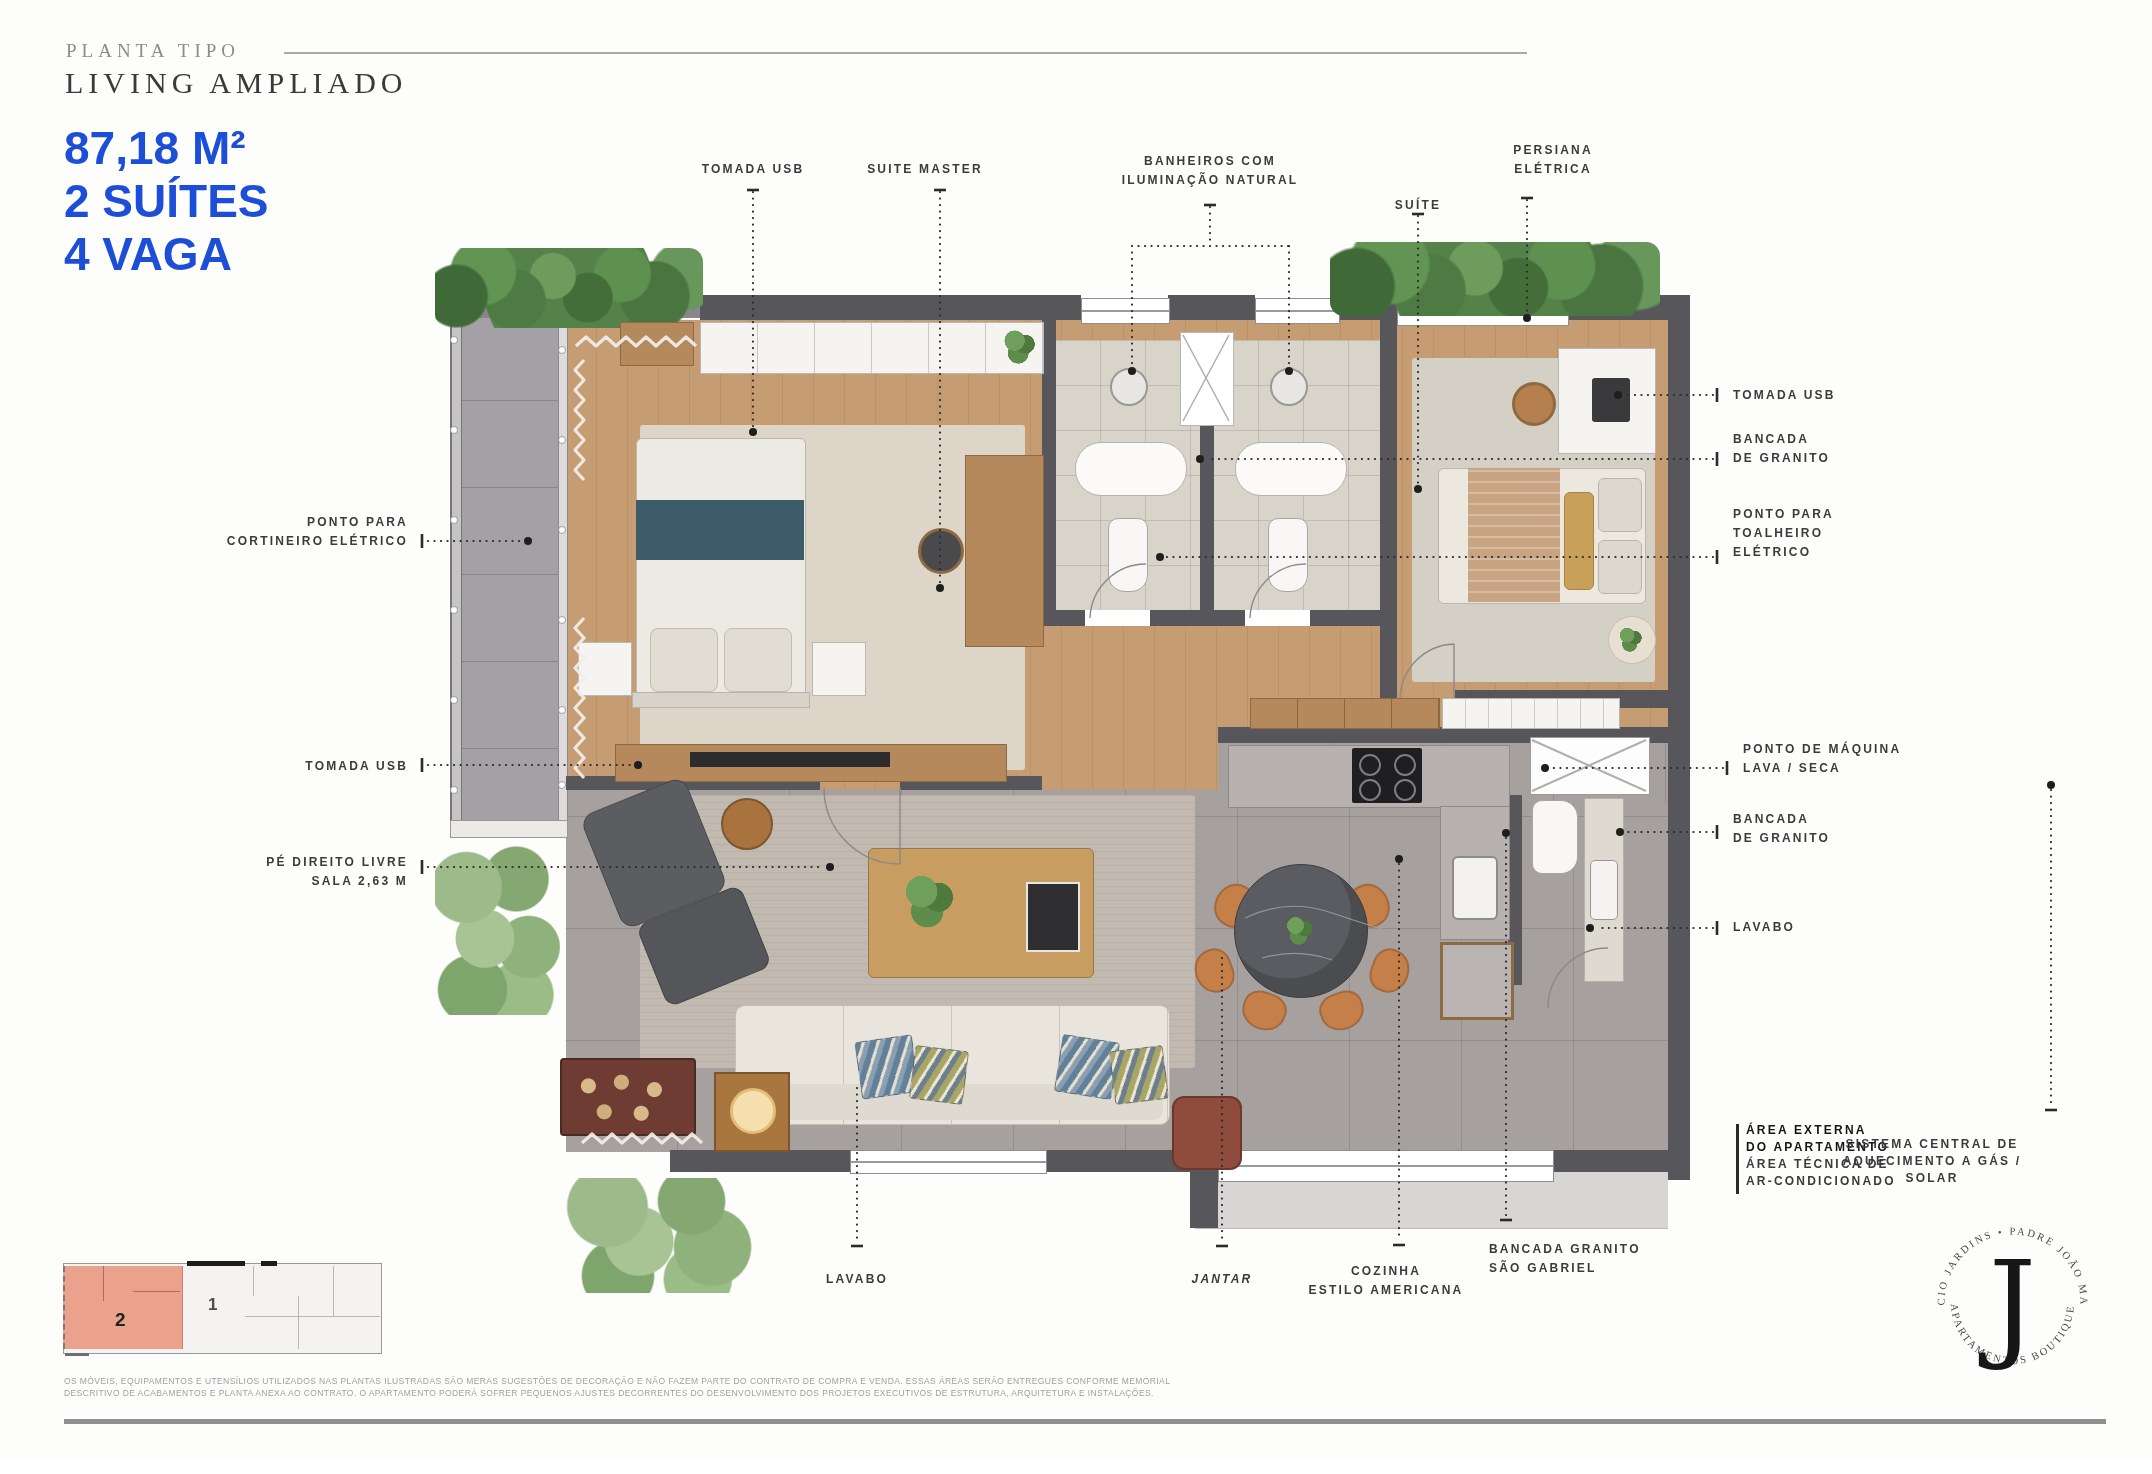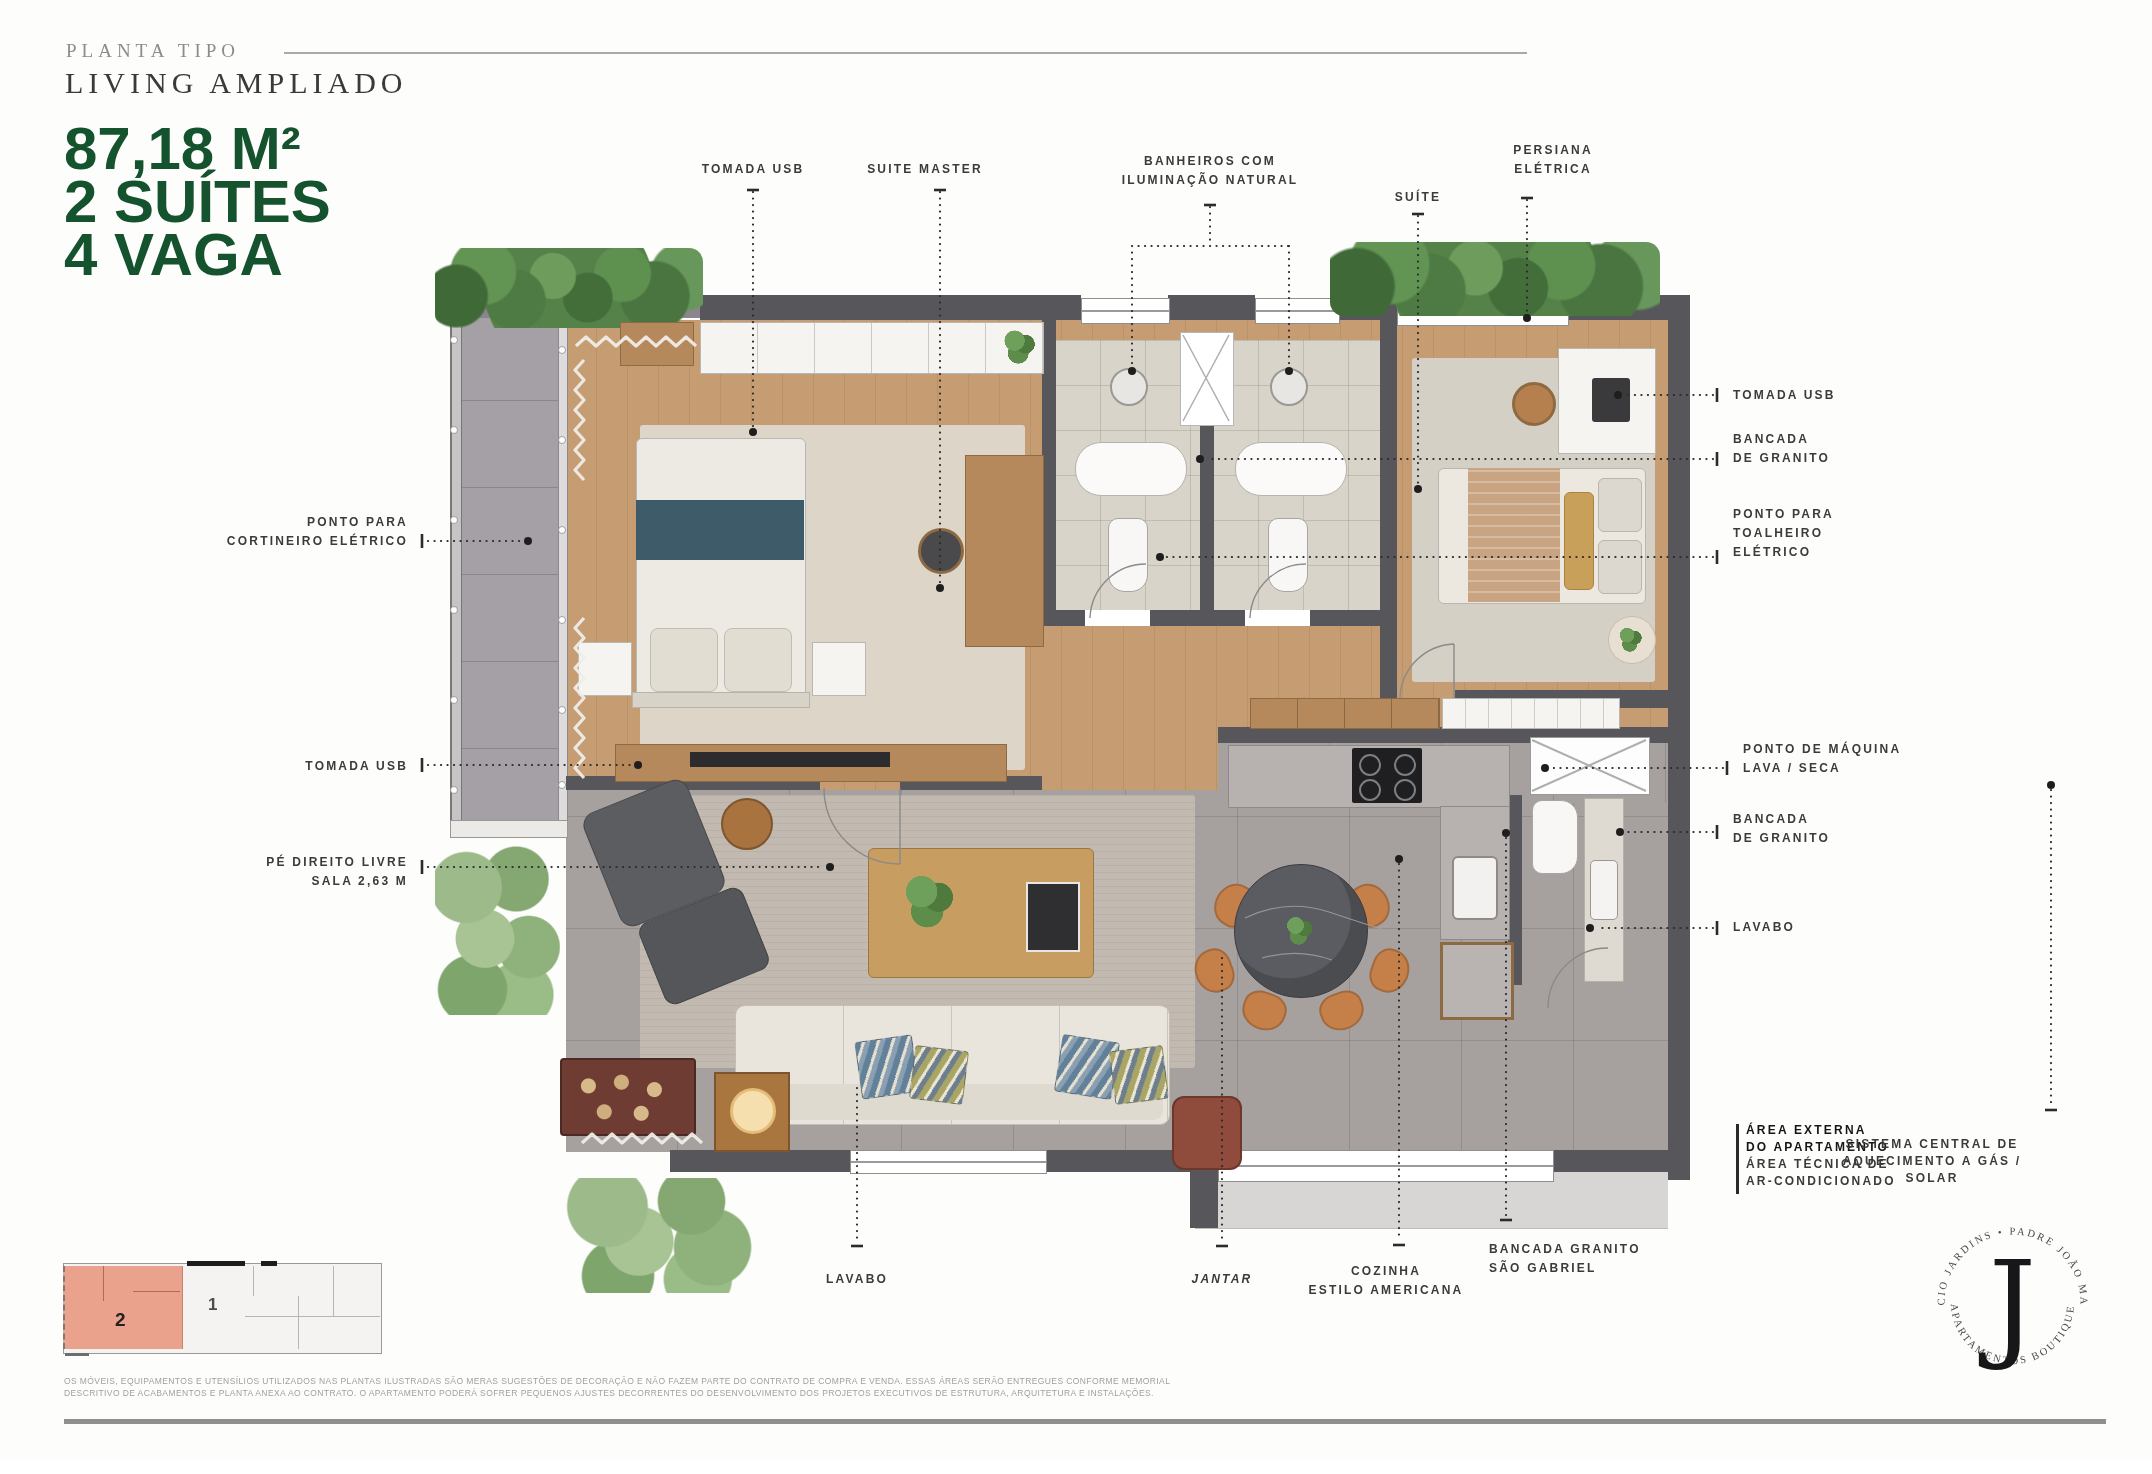--- a/index.html
+++ b/index.html
@@ -2,21 +2,21 @@
 <html><head>
 <meta charset="utf-8">
 <style>
   html,body{margin:0;padding:0;background:#fff;}
   #canvas{position:relative;width:2152px;height:1460px;background:#fdfdfc;overflow:hidden;
           font-family:"Liberation Sans",sans-serif;}
   .abs{position:absolute;}
   
   .eyebrow{font-family:"Liberation Serif",serif;font-size:19px;letter-spacing:5px;color:#8c8c8c;}
   .title{font-family:"Liberation Serif",serif;font-size:30px;letter-spacing:5px;color:#3a3a3a;}
-  .stats{font-size:60px;line-height:53px;font-weight:700;color:#14532d;letter-spacing:0;}
+  .stats{font-size:46px;line-height:53px;font-weight:700;color:#1d4ed8;letter-spacing:0;}
   .hline{background:#a9a9a9;height:2px;}
   
   .lbl{position:absolute;font-size:12px;line-height:19px;font-weight:700;letter-spacing:2.2px;
        color:#3b3b3b;white-space:pre-line;}
   .lbl.c{transform:translateX(-50%);text-align:center;}
   .lbl.r{transform:translateX(-100%);text-align:right;}
   .lbl.bold{color:#151515;font-weight:800;}
   
   .wall{position:absolute;background:#57575b;}
   .window{position:absolute;background:#fff;border:1.5px solid #8f8f8f;
@@ -301,21 +301,21 @@
       <path class="tick" d="M1500,1220 H1512"></path>
     <circle class="end-dot" cx="2051" cy="785" r="4"></circle>
       <path class="dotline" d="M2051,790 V1106"></path>
       <path class="tick" d="M2045,1110 H2057"></path>
   </svg>
 
   <div class="lbl c" style="left:753px;top:160px;">TOMADA USB</div>
   <div class="lbl c" style="left:925px;top:160px;">SUITE MASTER</div>
   <div class="lbl c" style="left:1210px;top:152px;">BANHEIROS COM
 ILUMINAÇÃO NATURAL</div>
-  <div class="lbl c" style="left:1418px;top:188px;text-align:right;">SUÍTE</div>
+  <div class="lbl c" style="left:1418px;top:196px;text-align:right;">SUÍTE</div>
   <div class="lbl c" style="left:1545px;top:141px;margin-left:8px;">PERSIANA
 ELÉTRICA</div>
 
   <div class="lbl r" style="left:408px;top:513px;">PONTO PARA
 CORTINEIRO ELÉTRICO</div>
   <div class="lbl r" style="left:408px;top:757px;">TOMADA USB</div>
   <div class="lbl r" style="left:408px;top:853px;">PÉ DIREITO LIVRE
 SALA 2,63 M</div>
 
   <div class="lbl" style="left:1733px;top:386px;">TOMADA USB</div>

